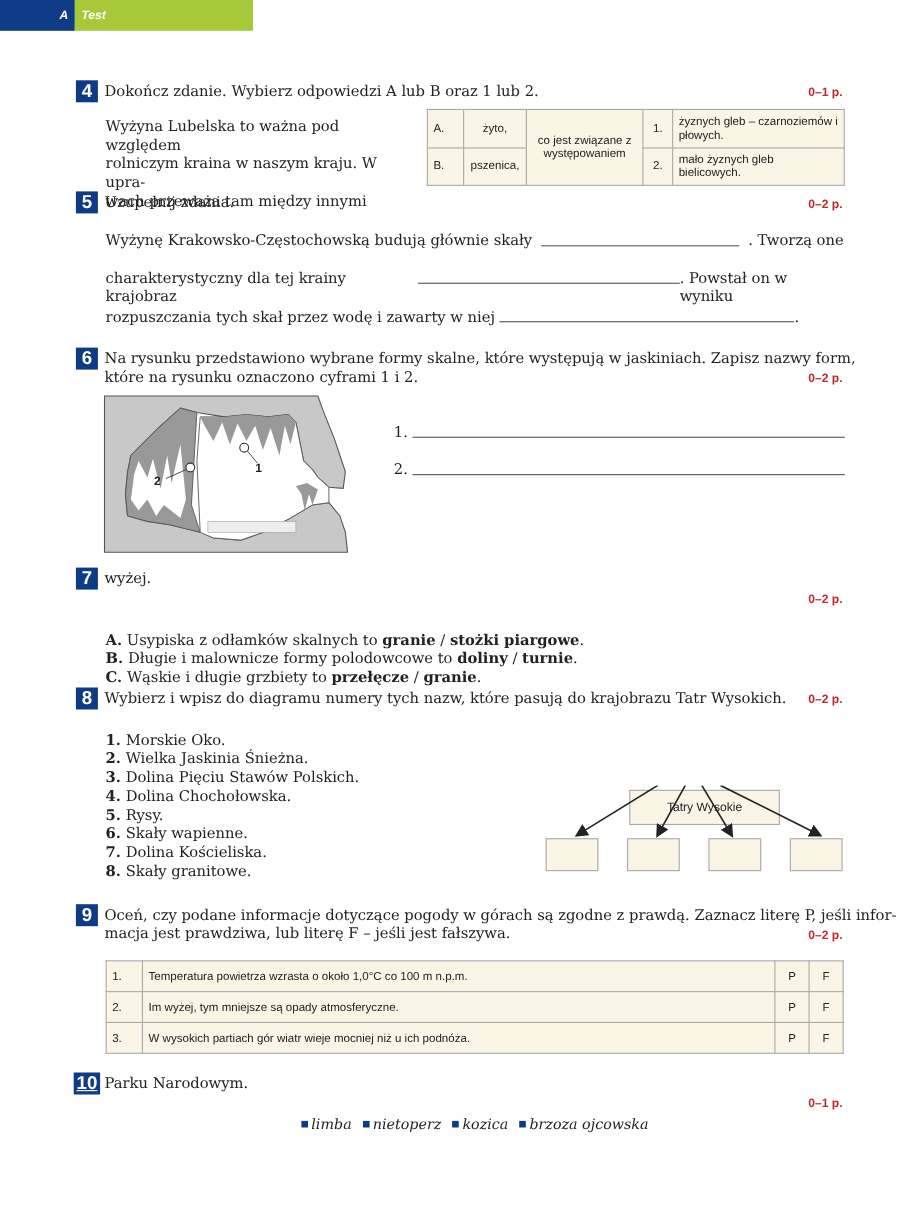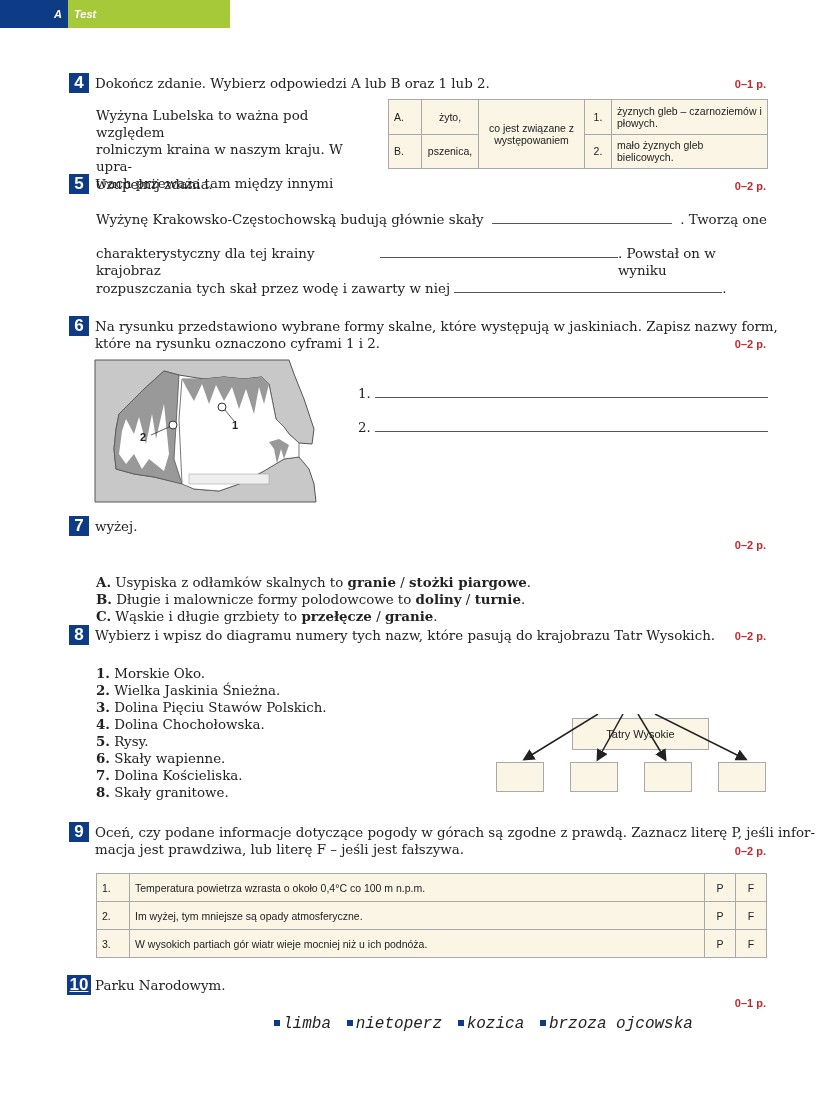--- a/index.html
+++ b/index.html
@@ -11,21 +11,21 @@
   .qnum{position:absolute;width:20px;height:20px;background:#0e3b86;color:#fff;font-family:"Liberation Sans",sans-serif;font-weight:bold;font-size:17px;line-height:20px;text-align:center;}
   .qtext{position:absolute;font-size:13.4px;line-height:17px;}
   .pts{position:absolute;right:62px;color:#c0282d;font-family:"Liberation Sans",sans-serif;font-weight:bold;font-size:11px;}
   .body{font-size:13.4px;line-height:17px;}
   table{border-collapse:collapse;font-family:"Liberation Sans",sans-serif;font-size:10.5px;color:#222;}
   td{border:1px solid #a9a9a9;background:#faf5e4;padding:2px 5px;}
   .blank{display:inline-block;border-bottom:1px solid #555;height:12px;vertical-align:baseline;}
   .list div{font-size:13.4px;line-height:17px;}
   .list b{font-weight:bold;}
   .box{position:absolute;background:#faf5e4;border:1px solid #a9a9a9;box-sizing:border-box;font-family:"Liberation Sans",sans-serif;font-size:11px;display:flex;align-items:center;justify-content:center;}
-  .opts{font-style:italic;font-size:16px;font-family:Liberation Mono, monospace;}
+  .opts{font-style:italic;font-size:13px;}
   .opts .sq{display:inline-block;width:6px;height:6px;background:#0e3b86;margin:0 3px 1px 6px;vertical-align:middle;}
 </style>
 </head>
 <body>
 
 <div class="hdr">
   <div class="a">A</div>
   <div class="t">Test</div>
 </div>
 
@@ -147,21 +147,21 @@
 <div class="qnum" style="left:69px;top:822px;">9</div>
 <div class="qtext" style="left:95px;top:824px;">
   <div>Oceń, czy podane informacje dotyczące pogody w górach są zgodne z prawdą. Zaznacz literę P, jeśli infor-</div>
   <div>macja jest prawdziwa, lub literę F – jeśli jest fałszywa.</div>
 </div>
 <div class="pts" style="top:845px;">0–2 p.</div>
 <table class="abs" style="left:96px;top:873px;width:671px;">
   <tbody>
       <tr style="height:28px;">
     <td style="width:22px;">1.</td>
-    <td>Temperatura powietrza wzrasta o około 0,4°C co 100 m n.p.m.</td>
+    <td>Temperatura powietrza wzrasta o około 1,0°C co 100 m n.p.m.</td>
     <td style="width:20px;text-align:center;">P</td>
     <td style="width:20px;text-align:center;">F</td>
   </tr>
   <tr style="height:28px;">
     <td>2.</td>
     <td>Im wyżej, tym mniejsze są opady atmosferyczne.</td>
     <td style="text-align:center;">P</td>
     <td style="text-align:center;">F</td>
   </tr>
   <tr style="height:28px;">

